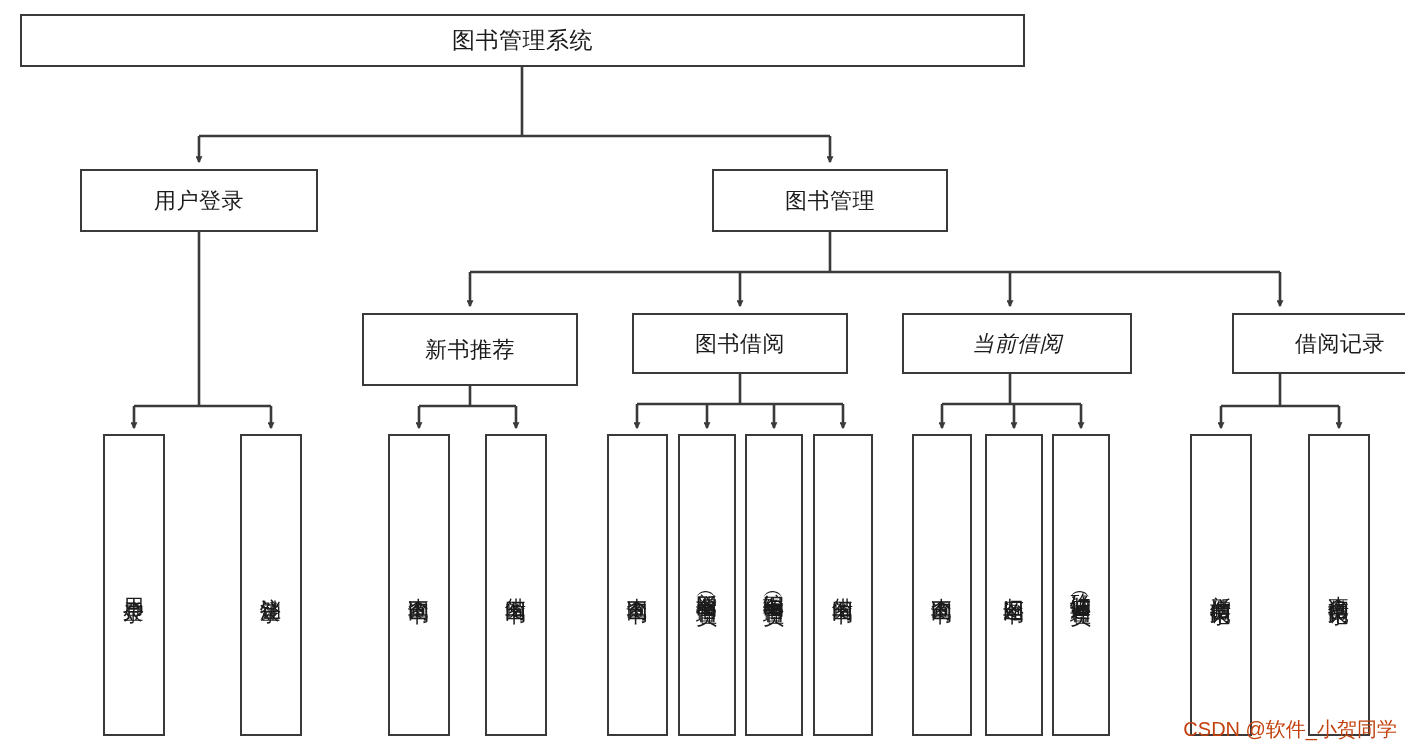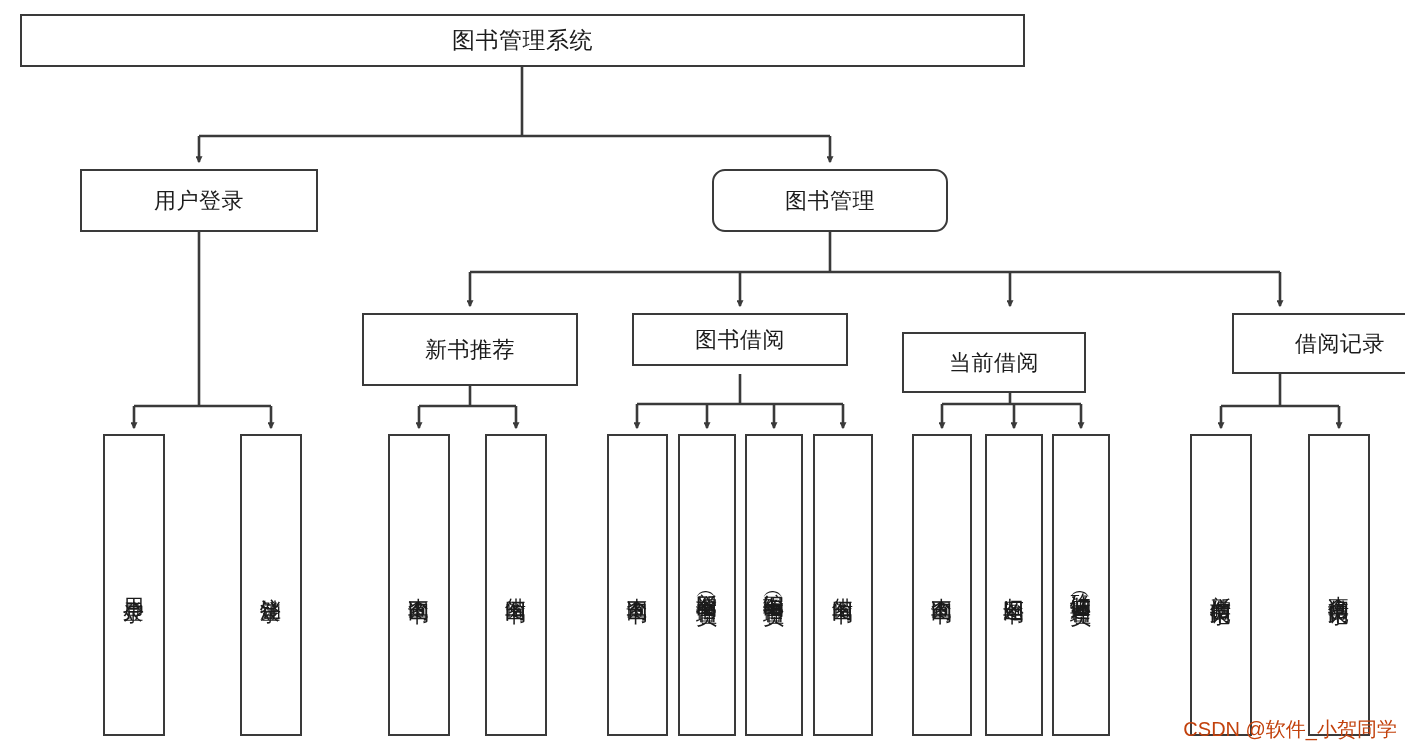--- a/index.html
+++ b/index.html
@@ -133,31 +133,31 @@
     </g>
   </svg>
 
   <div class="node horiz root" style="left:20px; top:14px; width:1005px; height:53px;">
     <span class="lbl">图书管理系统</span>
   </div>
 
   <div class="node horiz" style="left:80px; top:169px; width:238px; height:63px;">
     <span class="lbl">用户登录</span>
   </div>
-  <div class="node horiz" style="left:712px; top:169px; width:236px; height:63px;border-radius:13px;">
+  <div class="node horiz" style="left:712px; top:169px; width:236px; height:63px;">
     <span class="lbl">图书管理</span>
   </div>
 
   <div class="node horiz" style="left:362px; top:313px; width:216px; height:73px;">
     <span class="lbl">新书推荐</span>
   </div>
-  <div class="node horiz" style="left:632px; top:313px; width:216px; height:53px;">
+  <div class="node horiz" style="left:632px; top:313px; width:216px; height:61px;">
     <span class="lbl">图书借阅</span>
   </div>
-  <div class="node horiz" style="left:902px; top:332px; width:184px; height:61px;">
+  <div class="node horiz" style="left:902px; top:313px; width:230px; height:61px;font-style:italic;">
     <span class="lbl">当前借阅</span>
   </div>
   <div class="node horiz" style="left:1232px; top:313px; width:216px; height:61px;">
     <span class="lbl">借阅记录</span>
   </div>
 
   <div class="node vert" style="left:103px; top:434px; width:62px; height:302px;">
     <span class="lbl">用户登录</span>
   </div>
   <div class="node vert" style="left:240px; top:434px; width:62px; height:302px;">

